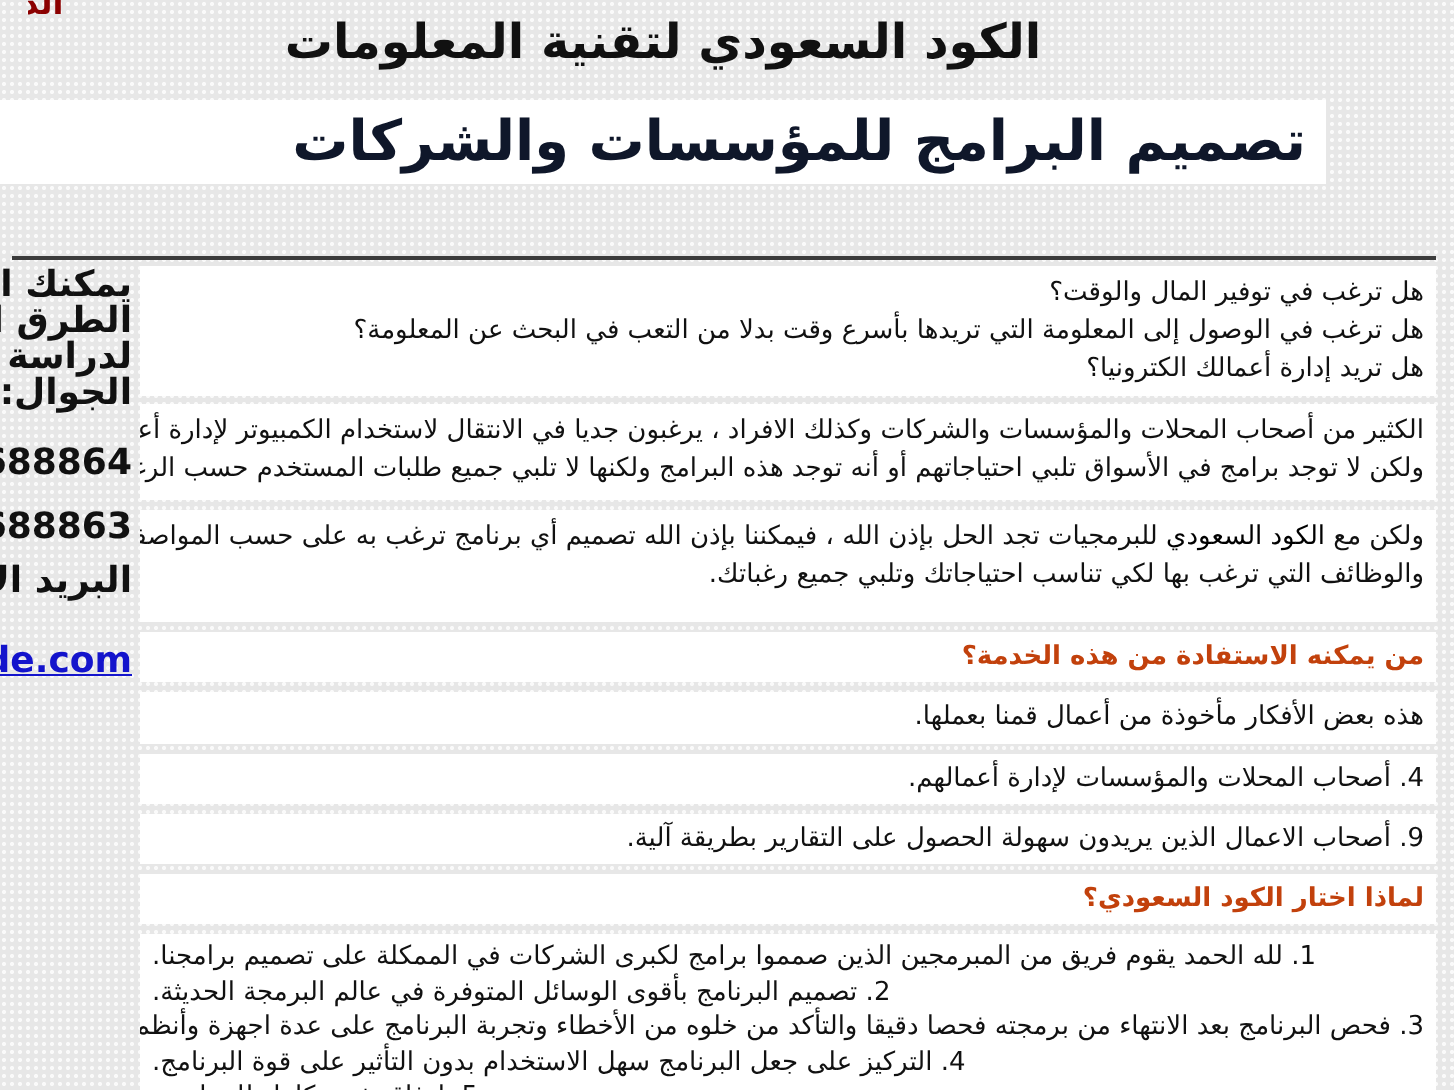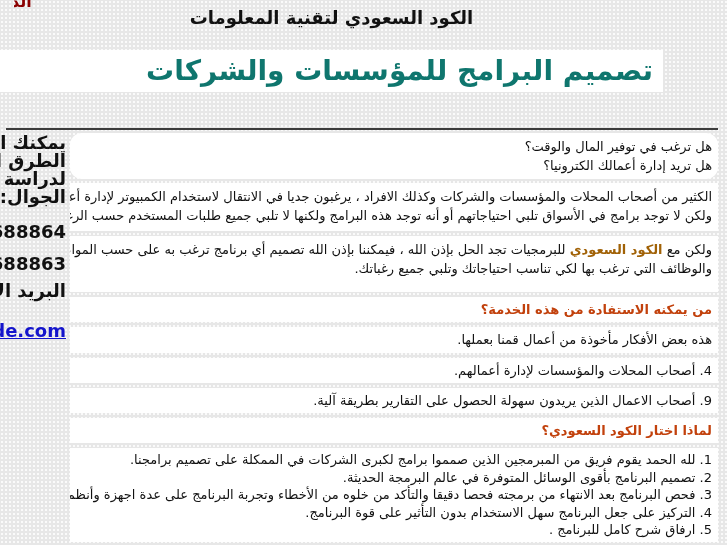--- a/index.html
+++ b/index.html
@@ -8,45 +8,45 @@
     position: relative;
     overflow: hidden;
     font-family: "DejaVu Sans", sans-serif;
     color: #111;
     background-color: #e7e7e7;
     background-image: radial-gradient(circle, #fafafa 1px, rgba(0,0,0,0) 1.1px);
     background-size: 4px 4px;
   }
   .logo-frag { position: absolute; top: 0; left: 0; width: 17px; height: 10px; overflow: hidden; margin-left: 14px; }
   .logo-frag span { position: absolute; top: -8px; left: -3px; font-size: 16px; font-weight: bold; color: #8b0000; direction: rtl; white-space: nowrap; }
-  .site-title { position: absolute; top: 7px; left: 0; width: 663px; text-align: center; font-size: 18px; font-weight: bold; direction: rtl; white-space: nowrap; }
+  .site-title { position: absolute; top: 7px; left: 0; width: 663px; text-align: center; font-size: 24px; font-weight: bold; direction: rtl; white-space: nowrap; }
   .banner { position: absolute; top: 50px; left: 0; width: 663px; height: 42px; background: #ffffff; overflow: hidden; }
-  .banner-text { direction: rtl; text-align: right; padding-right: 10px; font-size: 28px; font-weight: bold; color: #0f766e; line-height: 42px; white-space: nowrap; }
+  .banner-text { direction: rtl; text-align: right; padding-right: 10px; font-size: 28px; font-weight: bold; color: #0f172a; line-height: 42px; white-space: nowrap; }
   .divider { position: absolute; top: 128px; left: 6px; width: 712px; height: 0; border-top: 2px solid #3c3c3c; }
   .sidebar { position: absolute; top: 134px; left: 0; width: 66px; direction: rtl; font-size: 18px; font-weight: bold; }
   .side-line { white-space: nowrap; line-height: 18px; height: 18px; }
   .m-label  { margin-top: 0; }
   .m-phone1 { margin-top: 17px; }
   .m-phone2 { margin-top: 14px; }
   .m-email  { margin-top: 9px;  }
   .m-link   { margin-top: 22px; }
   .email-link { color: #1414cc; text-decoration: underline; font-weight: bold; }
   .content { position: absolute; top: 133px; left: 70px; width: 648px; direction: rtl; font-size: 13px; }
   .block { background: #ffffff; overflow: hidden; }
   .line { white-space: nowrap; line-height: 19px; text-align: right; }
-  .block-questions { padding: 4px 6px 4px;  margin-bottom: 4px; border-radius: 12px; }
+  .block-questions { padding: 4px 6px 4px;  margin-bottom: 4px; }
   .block-para1     { padding: 4px 6px 6px;  margin-bottom: 5px; }
   .block-para2     { padding: 4px 6px 14px; margin-bottom: 5px; }
   .block-heading   { padding: 3px 6px;      margin-bottom: 5px; }
   .block-ideas     { padding: 3px 6px 4px;  margin-bottom: 5px; }
   .block-item      { padding: 3px 6px;      margin-bottom: 5px; }
   .block-why       { padding: 3px 6px; }
   .heading { color: #c2410c; font-weight: bold; line-height: 19px; white-space: nowrap; text-align: right; }
-  .why-line { white-space: nowrap; line-height: 17.5px; text-align: right; }
-  .brand { color: #a16207; font-weight: bold; margin-top: 22px; }
+  .why-line { white-space: nowrap; line-height: 17.5px; text-align: left; }
+  .brand { color: #000000; font-weight: normal; margin-top: 22px; }
 </style>
 </head>
 <body>
 
 <div class="logo-frag">
   <span>الد</span>
 </div>
 
 <div class="site-title">الكود السعودي لتقنية المعلومات</div>
 
@@ -66,20 +66,21 @@
   <div class="side-line m-email">البريد الالك</div>
   <div class="side-line m-link">
     <a href="#" class="email-link">licode.com</a>
   </div>
 </div>
 
 <div class="content">
 
   <div class="block block-questions">
     <div class="line">هل ترغب في توفير المال والوقت؟</div>
+    <div class="line">هل ترغب في الوصول إلى المعلومة التي تريدها بأسرع وقت بدلا من التعب في البحث عن المعلومة؟</div>
     <div class="line">هل تريد إدارة أعمالك الكترونيا؟</div>
   </div>
 
   <div class="block block-para1">
     <div class="line">الكثير من أصحاب المحلات والمؤسسات والشركات وكذلك الافراد ، يرغبون جديا في الانتقال لاستخدام الكمبيوتر لإدارة أعمالهم</div>
     <div class="line">ولكن لا توجد برامج في الأسواق تلبي احتياجاتهم أو أنه توجد هذه البرامج ولكنها لا تلبي جميع طلبات المستخدم حسب الرغبة.</div>
   </div>
 
   <div class="block block-para2">
     <div class="line"><span>ولكن مع </span><span class="brand">الكود السعودي</span><span> للبرمجيات تجد الحل بإذن الله ، فيمكننا بإذن الله تصميم أي برنامج ترغب به على حسب المواصفات</span></div>

